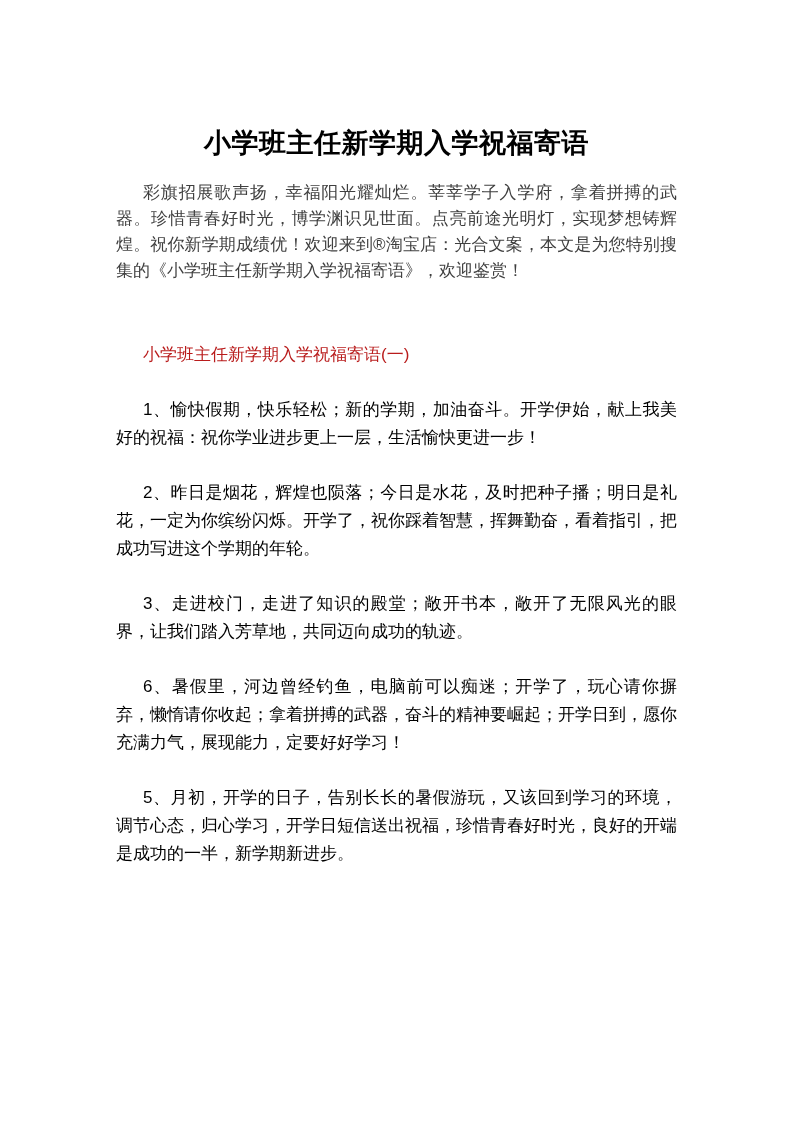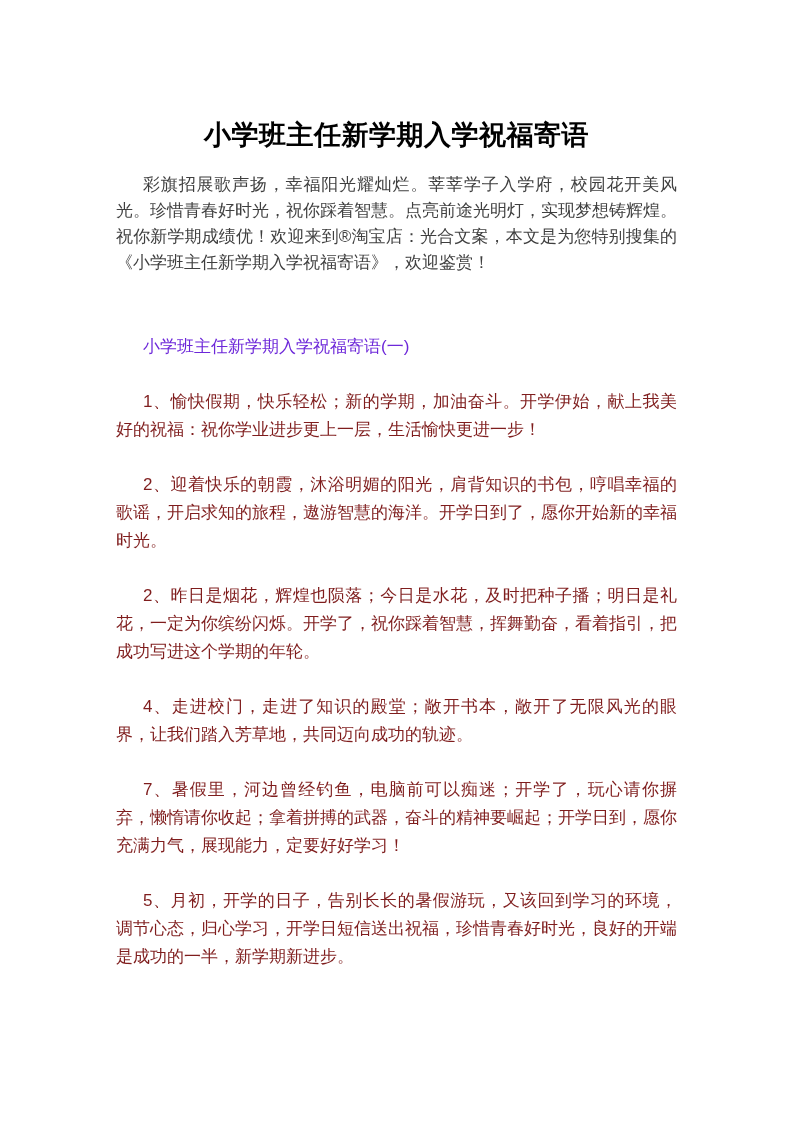--- a/index.html
+++ b/index.html
@@ -8,21 +8,21 @@
     background: #ffffff;
   }
   body {
     width: 793px;
     height: 1122px;
     overflow: hidden;
     font-family: "Liberation Sans", "DejaVu Sans", sans-serif;
   }
   .page {
     width: 561px;
-    margin: 0 auto;
+    margin: 8px auto;
     padding: 12px 116px;
     box-sizing: content-box;
   }
   .doc-title {
     margin: 0;
     padding-top: 106px;
     font-size: 27px;
     line-height: 34px;
     font-weight: 700;
     text-align: center;
@@ -34,44 +34,43 @@
     font-size: 17px;
     line-height: 26px;
     color: #3f3f3f;
     text-align: justify;
     text-indent: 27px;
   }
   .section-heading {
     margin: 58px 0 28px 0;
     font-size: 17px;
     line-height: 26px;
-    color: #6d28d9;
+    color: #b91c1c;
     font-weight: 400;
     text-indent: 27px;
   }
   .items p {
     margin: 0 0 27px 0;
     font-size: 17px;
     line-height: 28px;
-    color: #7f1d1d;
+    color: #000000;
     text-align: justify;
     text-indent: 27px;
   }
 </style>
 </head>
 <body>
 
 <div class="page">
   <h1 class="doc-title">小学班主任新学期入学祝福寄语</h1>
 
-  <p class="intro">彩旗招展歌声扬，幸福阳光耀灿烂。莘莘学子入学府，校园花开美风光。珍惜青春好时光，祝你踩着智慧。点亮前途光明灯，实现梦想铸辉煌。祝你新学期成绩优！欢迎来到®淘宝店：光合文案，本文是为您特别搜集的《小学班主任新学期入学祝福寄语》，欢迎鉴赏！</p>
+  <p class="intro">彩旗招展歌声扬，幸福阳光耀灿烂。莘莘学子入学府，拿着拼搏的武器。珍惜青春好时光，博学渊识见世面。点亮前途光明灯，实现梦想铸辉煌。祝你新学期成绩优！欢迎来到®淘宝店：光合文案，本文是为您特别搜集的《小学班主任新学期入学祝福寄语》，欢迎鉴赏！</p>
 
   <p class="section-heading">小学班主任新学期入学祝福寄语(一)</p>
 
   <div class="items">
     <p>1、愉快假期，快乐轻松；新的学期，加油奋斗。开学伊始，献上我美好的祝福：祝你学业进步更上一层，生活愉快更进一步！</p>
-    <p>2、迎着快乐的朝霞，沐浴明媚的阳光，肩背知识的书包，哼唱幸福的歌谣，开启求知的旅程，遨游智慧的海洋。开学日到了，愿你开始新的幸福时光。</p>
     <p>2、昨日是烟花，辉煌也陨落；今日是水花，及时把种子播；明日是礼花，一定为你缤纷闪烁。开学了，祝你踩着智慧，挥舞勤奋，看着指引，把成功写进这个学期的年轮。</p>
-    <p>4、走进校门，走进了知识的殿堂；敞开书本，敞开了无限风光的眼界，让我们踏入芳草地，共同迈向成功的轨迹。</p>
-    <p>7、暑假里，河边曾经钓鱼，电脑前可以痴迷；开学了，玩心请你摒弃，懒惰请你收起；拿着拼搏的武器，奋斗的精神要崛起；开学日到，愿你充满力气，展现能力，定要好好学习！</p>
+    <p>3、走进校门，走进了知识的殿堂；敞开书本，敞开了无限风光的眼界，让我们踏入芳草地，共同迈向成功的轨迹。</p>
+    <p>6、暑假里，河边曾经钓鱼，电脑前可以痴迷；开学了，玩心请你摒弃，懒惰请你收起；拿着拼搏的武器，奋斗的精神要崛起；开学日到，愿你充满力气，展现能力，定要好好学习！</p>
     <p>5、月初，开学的日子，告别长长的暑假游玩，又该回到学习的环境，调节心态，归心学习，开学日短信送出祝福，珍惜青春好时光，良好的开端是成功的一半，新学期新进步。</p>
   </div>
 </div>
 
 </body></html>

